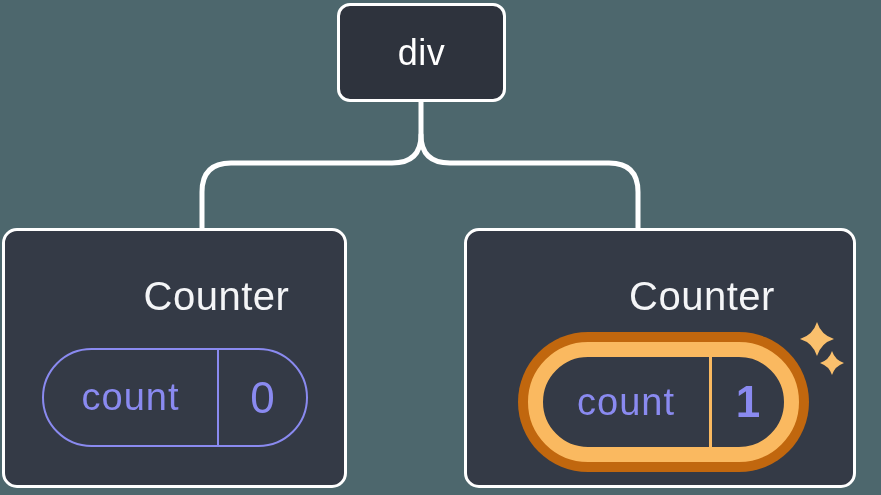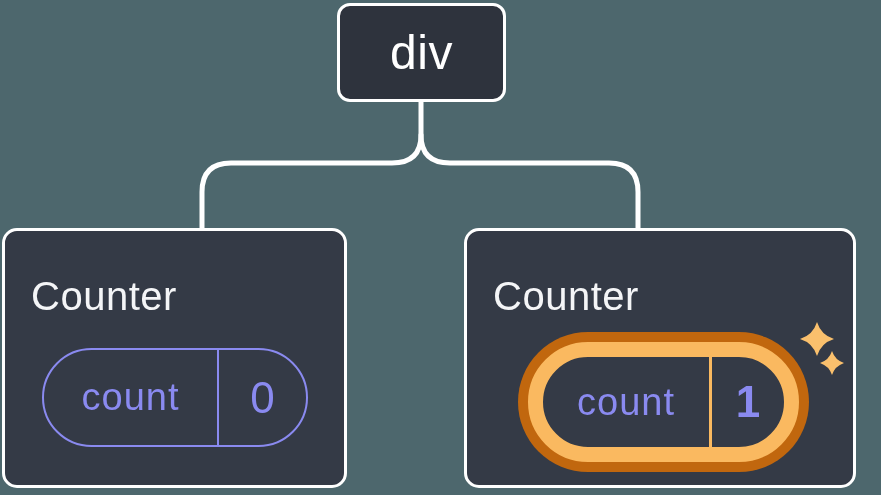--- a/index.html
+++ b/index.html
@@ -24,21 +24,21 @@
     width: 169px;
     height: 99px;
     box-sizing: border-box;
     background: #2e333d;
     border: 3px solid #ffffff;
     border-radius: 13px;
     display: flex;
     align-items: center;
     justify-content: center;
     color: #ffffff;
-    font-size: 48px;
+    font-size: 36px;
     font-weight: 400;
     letter-spacing: 0.5px;
     z-index: 2;
   }
 
   
   .connector-svg {
     position: absolute;
     left: 0;
     top: 0;
@@ -56,23 +56,23 @@
     border: 3px solid #ffffff;
     border-radius: 15px;
     z-index: 2;
   }
   .card-left  { left: 2px;   width: 345px; }
   .card-right { left: 464px; width: 392px; }
 
   .card-title {
     position: absolute;
     top: 43px;
-    left: 0;
+    left: 16px;
     width: 100%;
-    text-align: left;
+    text-align: center;
     color: #f4f5f7;
     font-size: 40px;
     font-weight: 500;
     letter-spacing: 0.5px;
     padding-left: 26px;
   }
 
   
   .state-pill {
     position: absolute;

